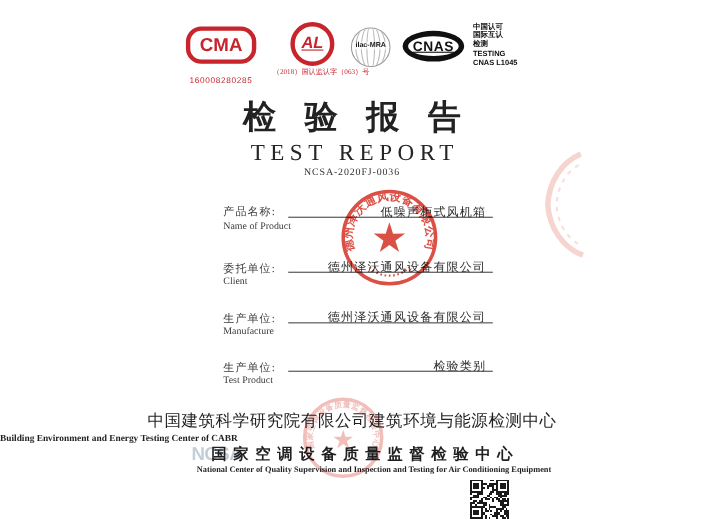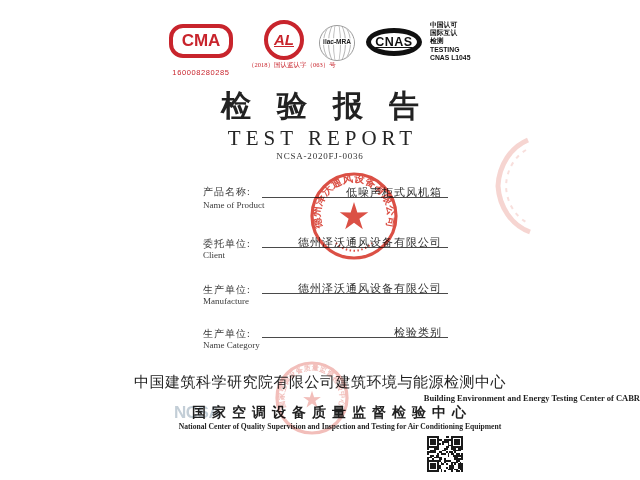--- a/index.html
+++ b/index.html
@@ -38,21 +38,21 @@
 
   
   .f-zh{left:203px;font-size:10px;color:#3a3a3a;letter-spacing:1px;}
   .f-en{left:203px;font-size:9px;color:#3a3a3a;}
   .f-line{left:262px;width:186px;height:0;border-bottom:1px solid #4a4a4a;}
   .f-val{left:262px;width:186px;text-align:right;font-size:11px;color:#2e2e2e;letter-spacing:1px;
          transform:translateX(-6px);}
 
   
   .org-zh{left:0;right:0;top:373px;text-align:center;font-size:15px;font-weight:normal;color:#1f1f1f;letter-spacing:.5px;}
-  .org-en{left:0;right:0;top:393px;text-align:right;font-size:8.5px;font-weight:bold;color:#1f1f1f;margin-left:33px;}
+  .org-en{left:0;right:0;top:393px;text-align:left;font-size:8.5px;font-weight:bold;color:#1f1f1f;}
   .ncsa-mark{left:174px;top:403px;font-size:17px;font-weight:bold;color:#c3ced7;letter-spacing:-.5px;
              font-family:"Liberation Sans",sans-serif;}
   .center-zh{left:0;right:0;top:404px;text-align:center;font-size:14px;font-weight:bold;color:#1f1f1f;
              letter-spacing:6px;padding-left:24px;}
   .center-en{left:0;right:0;top:422px;text-align:center;font-size:7.6px;font-weight:bold;color:#1f1f1f;margin-left:40px;}
 
   
   .stamp-main{left:308px;top:170px;width:92px;height:92px;mix-blend-mode:multiply;opacity:.88;}
   .stamp-footer{left:272px;top:358px;width:80px;height:80px;mix-blend-mode:multiply;opacity:.33;}
   .stamp-edge{left:486px;top:136px;width:48px;height:100px;opacity:.55;}
@@ -120,21 +120,21 @@
     <div class="abs f-zh" style="top:283px">生产单位:</div>
     <div class="abs f-val" style="top:281px">德州泽沃通风设备有限公司</div>
     <div class="abs f-line" style="top:293px"></div>
     <div class="abs f-en" style="top:296px">Manufacture</div>
   </div>
 
   <div>
     <div class="abs f-zh" style="top:327px">生产单位:</div>
     <div class="abs f-val" style="top:325px">检验类别</div>
     <div class="abs f-line" style="top:337px"></div>
-    <div class="abs f-en" style="top:340px">Name Category</div>
+    <div class="abs f-en" style="top:340px">Test Product</div>
   </div>
 
   <svg class="abs stamp-main" viewBox="0 0 92 92">
     <circle class="st-ring" cx="46" cy="46" r="42"></circle>
     <defs>
         <path id="arcMain" d="M 14.05,57.63 A 34,34 0 1 1 77.95,57.63" fill="none"></path>
       </defs>
     <text class="st-text" letter-spacing="0.3">
       <textPath href="#arcMain">德州泽沃通风设备有限公司</textPath>
     </text>

